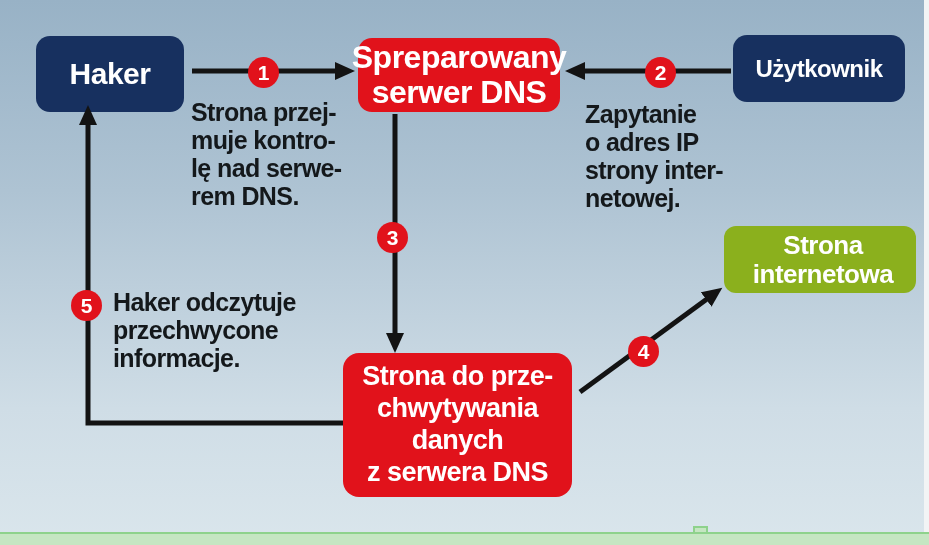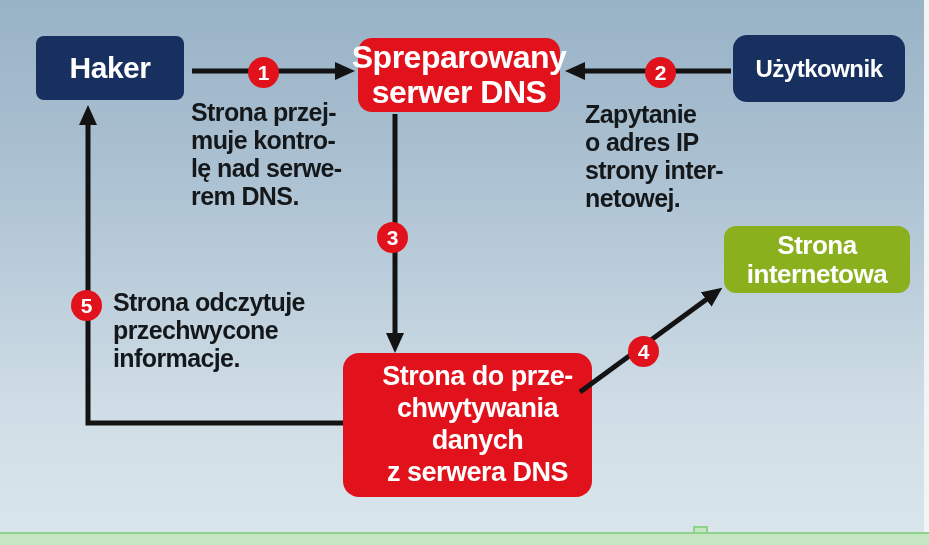--- a/index.html
+++ b/index.html
@@ -10,25 +10,25 @@
     font-family:"Liberation Sans","DejaVu Sans",sans-serif;font-weight:bold;
   }
   .node{
     position:absolute;display:flex;align-items:center;justify-content:center;
     text-align:center;color:#ffffff;white-space:pre-line;
     letter-spacing:-0.5px;line-height:1.08;
   }
   .navy{background:#17305f;border-radius:14px;}
   .red{background:#e1121b;border-radius:14px;}
   .green{background:#8bb01d;border-radius:12px;}
-  #node-haker{left:36px;top:36px;width:148px;height:64px;font-size:30px;border-radius:8px;}
+  #node-haker{left:36px;top:36px;width:148px;height:76px;font-size:30px;}
   #node-fake-dns{left:358px;top:38px;width:202px;height:74px;font-size:32px;}
   #node-user{left:733px;top:35px;width:172px;height:67px;font-size:24px;}
-  #node-website{left:724px;top:226px;width:186px;height:67px;font-size:26px;}
-  #node-capture{left:343px;top:353px;width:229px;height:144px;font-size:27px;border-radius:16px;line-height:1.18;padding-left:20px;}
+  #node-website{left:724px;top:226px;width:186px;height:67px;font-size:26px;padding-left:6px;}
+  #node-capture{left:343px;top:353px;width:229px;height:144px;font-size:27px;border-radius:16px;line-height:1.18;}
   .badge{
     position:absolute;width:31px;height:31px;border-radius:50%;
     background:#e1121b;color:#ffffff;font-size:21px;
     display:flex;align-items:center;justify-content:center;z-index:5;
   }
   #badge-1{left:248px;top:57px;}
   #badge-2{left:645px;top:57px;}
   #badge-3{left:377px;top:222px;}
   #badge-4{left:628px;top:336px;}
   #badge-5{left:71px;top:290px;}
@@ -93,21 +93,21 @@
   <div class="badge" id="badge-5">5</div>
 
   <div class="steptext" id="text-1">Strona przej-
 muje kontro-
 lę nad serwe-
 rem DNS.</div>
   <div class="steptext" id="text-2">Zapytanie
 o adres IP
 strony inter-
 netowej.</div>
-  <div class="steptext" id="text-5">Strona odczytuje
+  <div class="steptext" id="text-5">Haker odczytuje
 przechwycone
 informacje.</div>
 
   <div id="right-strip"></div>
   <div id="footer-tab"></div>
   <div id="footer-band"></div>
 
 </div>
 
 </body></html>

